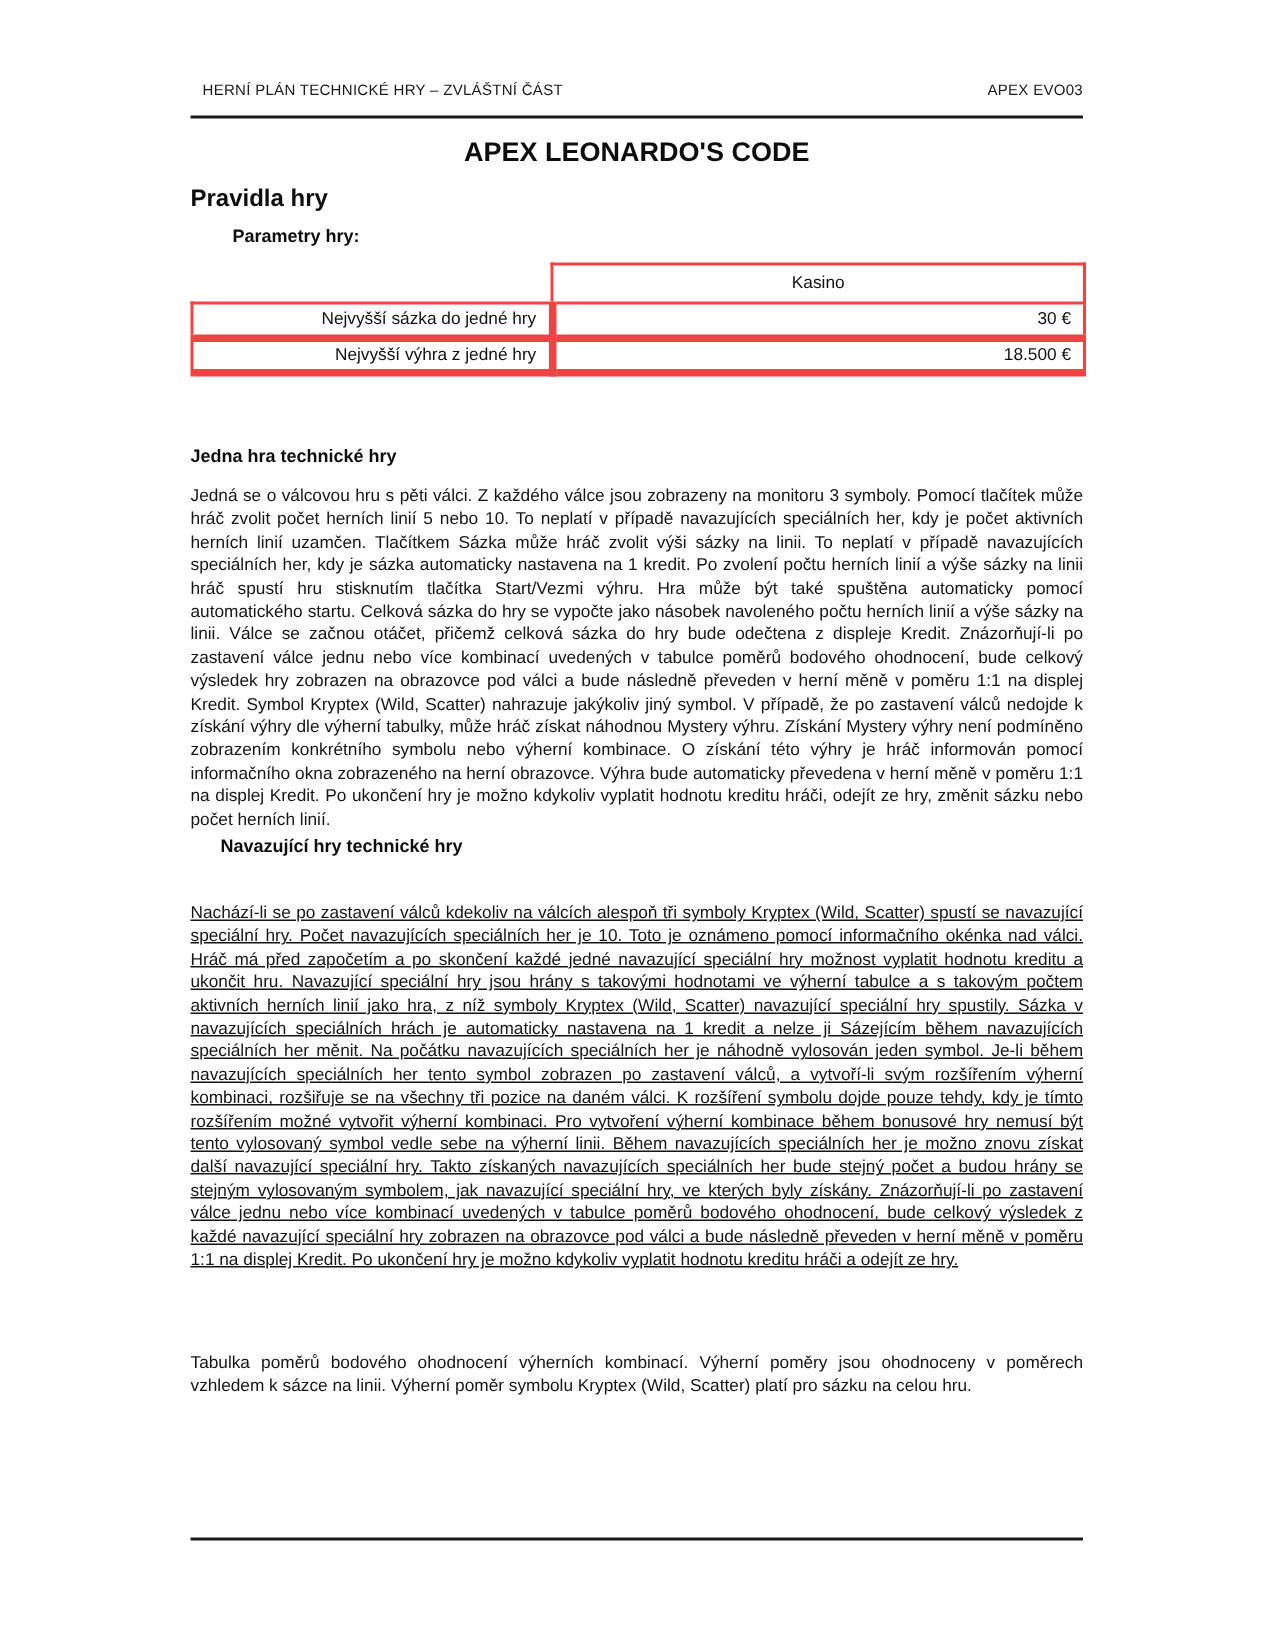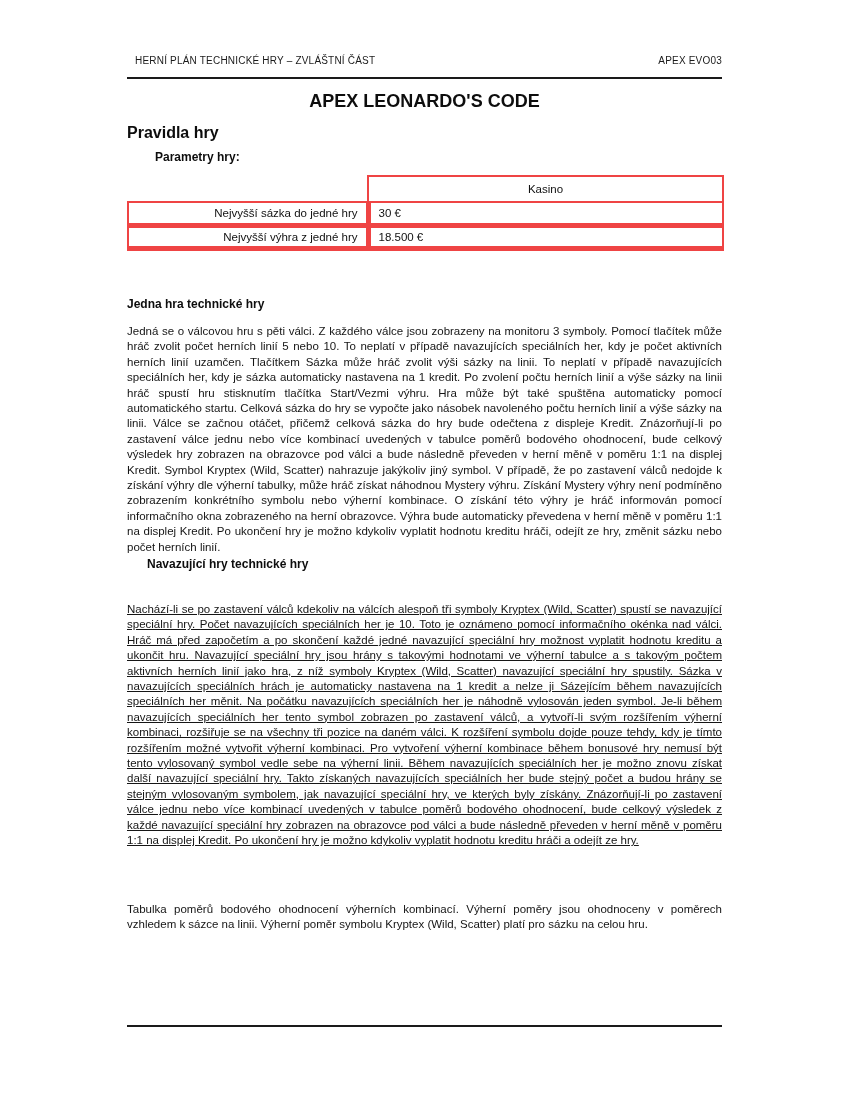--- a/index.html
+++ b/index.html
@@ -50,21 +50,21 @@
   table.params-table col.c2 { width: 355px; }
   table.params-table th, table.params-table td {
     border: 5px solid #ef4444; padding: 0 8px; height: 23px; vertical-align: middle;
     font-weight: normal;
   }
   table.params-table th.kasino-cell {
     border-width: 2px; text-align: center; height: 26px;
   }
   table.params-table td.corner-cell { border: none; background: transparent; }
   table.params-table td.label-cell { text-align: right; border-left-width: 2px; }
-  table.params-table td.value-cell { text-align: left; border-right-width: 2px; }
+  table.params-table td.value-cell { text-align: right; border-right-width: 2px; }
   table.params-table tr.row-first td { border-top-width: 2px; }
   table.params-table tr.row-last td { border-bottom-width: 2px; }
 
   
   .section-heading {
     position: absolute; left: 127px; width: 595px;
     font-size: 12px; font-weight: bold; color: #0d0d0d;
   }
   .body-para {
     position: absolute; left: 127px; width: 595px;

